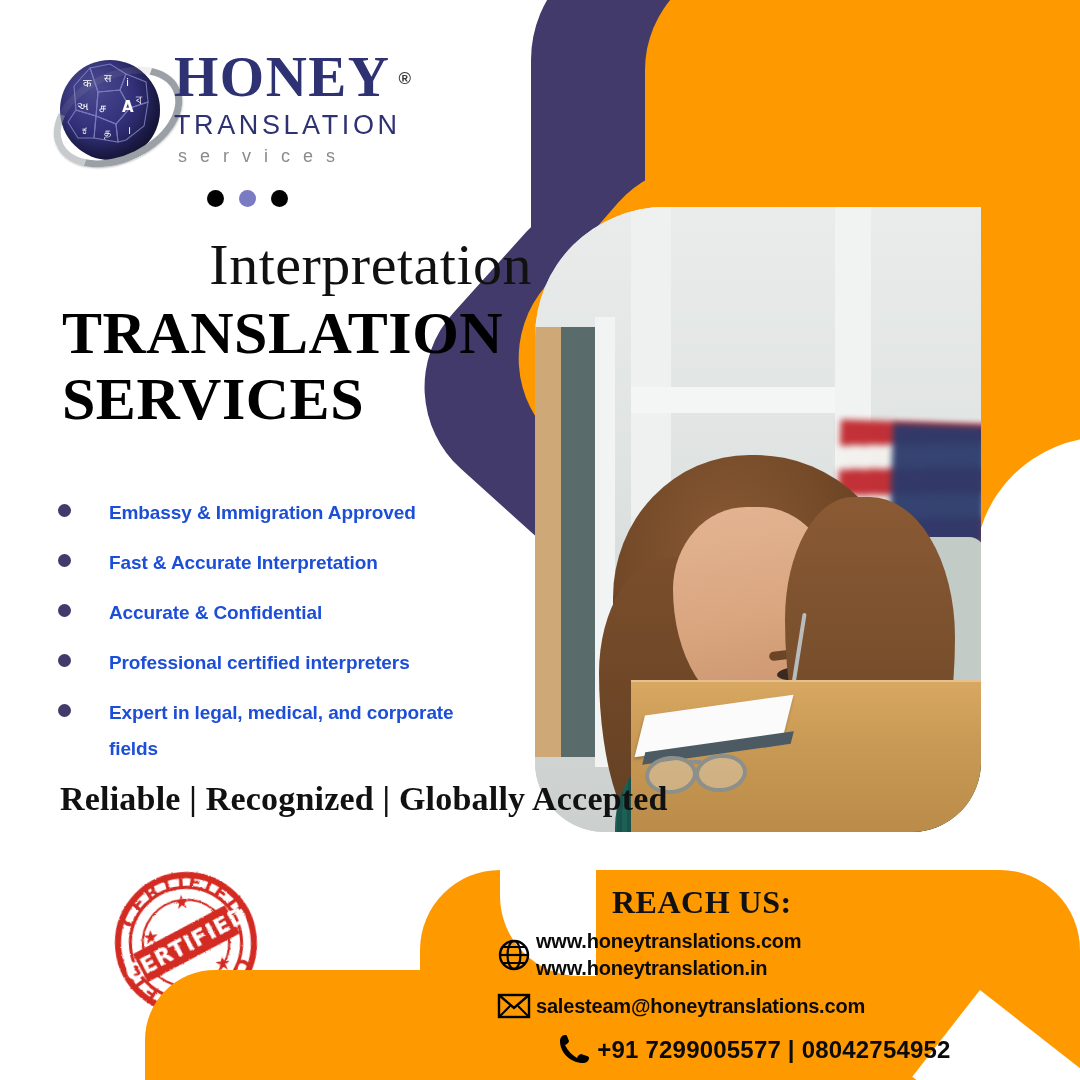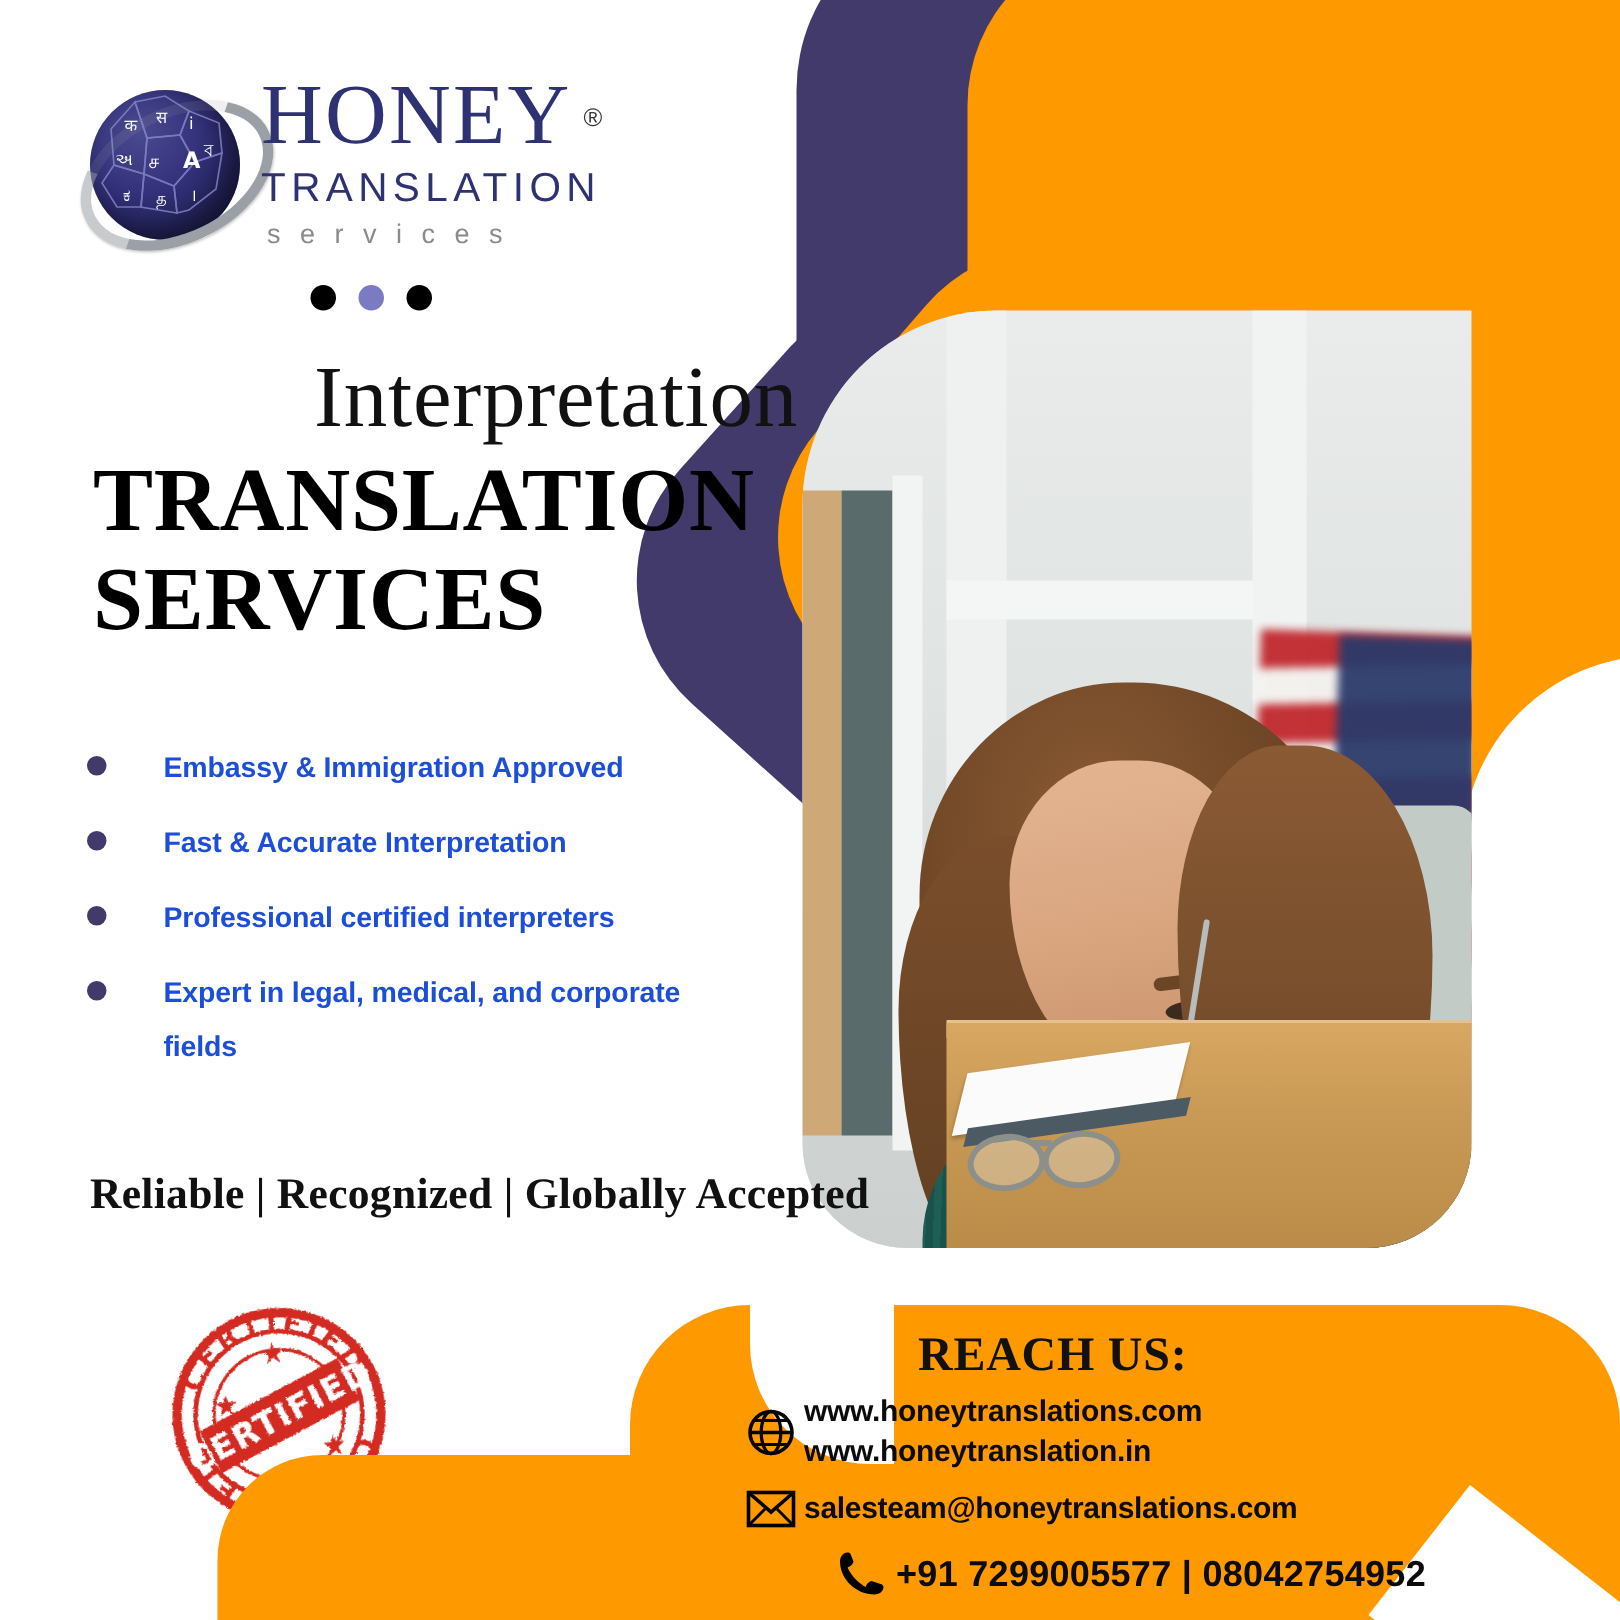--- a/index.html
+++ b/index.html
@@ -225,21 +225,21 @@
     border:7px solid #9aa0a6;
     border-radius:50%;
     transform:rotate(-26deg);
     border-top-color:rgba(154,160,166,.15);
     border-left-color:rgba(154,160,166,.55);
     box-shadow:0 1px 2px rgba(0,0,0,.25);
   }
   #logo-text{position:absolute;left:122px;top:0;width:300px;}
   #logo-honey{
     font-family:"Liberation Serif", serif;
-    font-size:57px;line-height:58px;font-weight:400;
+    font-size:57px;line-height:58px;font-weight:700;
     color:var(--navy);letter-spacing:1.5px;
     position:relative;display:inline-block;
   }
   #logo-reg{
     position:absolute;right:-22px;top:2px;
     font-size:17px;font-family:"Liberation Sans",sans-serif;color:#3a3a3a;
   }
   #logo-translation{
     font-family:"Liberation Sans", sans-serif;
     font-size:27px;line-height:34px;font-weight:400;
@@ -279,21 +279,21 @@
   .b-txt{
     font-family:Liberation Sans, sans-serif;
     font-weight:700;font-size:19px;line-height:36px;color:#1d4ed8;
     letter-spacing:-.1px;
   }
 
   
   #tagline{
     position:absolute;left:60px;top:780px;
     font-family:"Liberation Serif", serif;
-    font-weight:700;font-size:29px;color:#111;letter-spacing:.2px;
+    font-weight:700;font-size:34px;color:#111;letter-spacing:.2px;
   }
 
   
   #stamp{position:absolute;left:103px;top:868px;width:166px;height:150px;transform:rotate(-6deg);}
 
   
   #contact-panel{
     position:absolute;left:145px;top:870px;width:935px;height:210px;
   }
   #cp-main{
@@ -445,20 +445,24 @@
   </div>
 
   <div id="bullets">
     <div class="b-row">
       <span class="b-dot"></span>
       <span class="b-txt">Embassy &amp; Immigration Approved</span>
     </div>
     <div class="b-row">
       <span class="b-dot"></span>
       <span class="b-txt">Fast &amp; Accurate Interpretation</span>
+    </div>
+    <div class="b-row">
+      <span class="b-dot"></span>
+      <span class="b-txt">Accurate &amp; Confidential</span>
     </div>
     <div class="b-row">
       <span class="b-dot"></span>
       <span class="b-txt">Professional certified interpreters</span>
     </div>
     <div class="b-row">
       <span class="b-dot"></span>
       <span class="b-txt" style="max-width:345px;display:inline-block;">Expert in legal, medical, and corporate fields</span>
     </div>
   </div>

